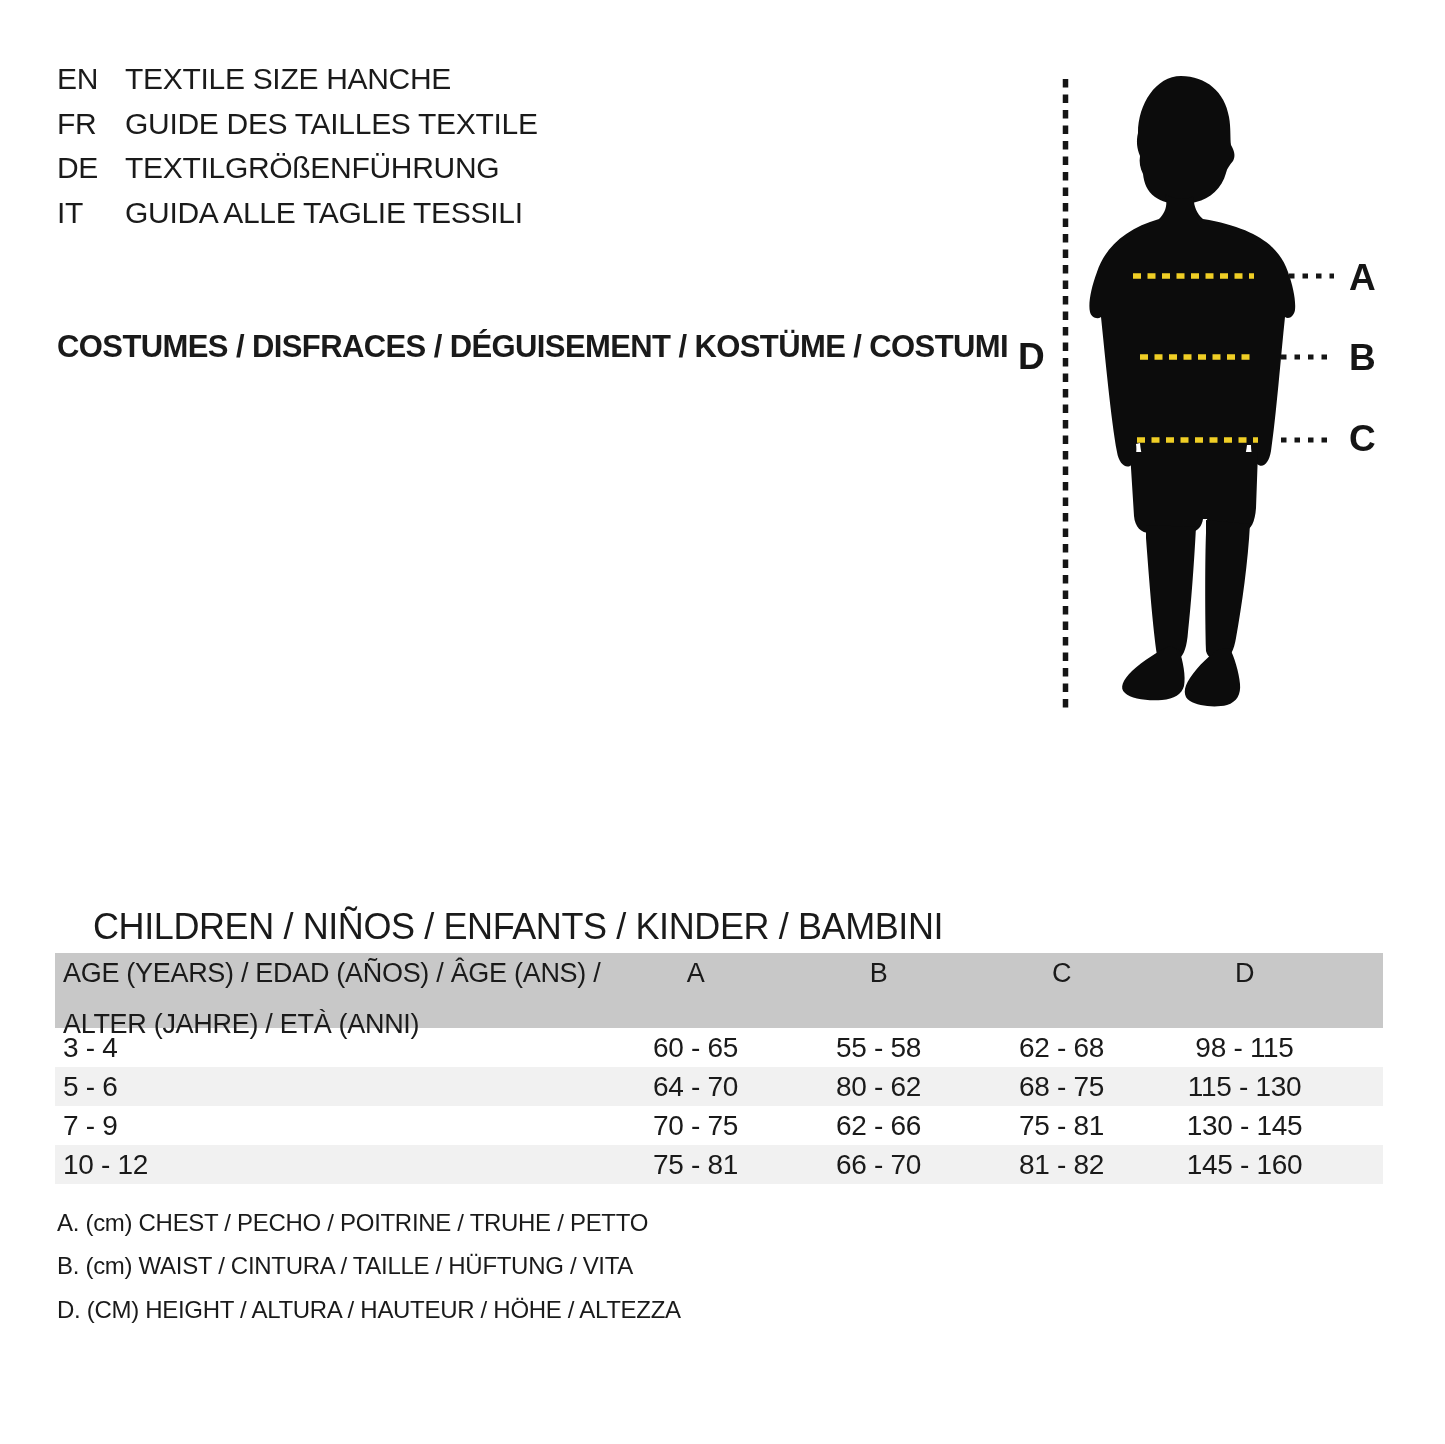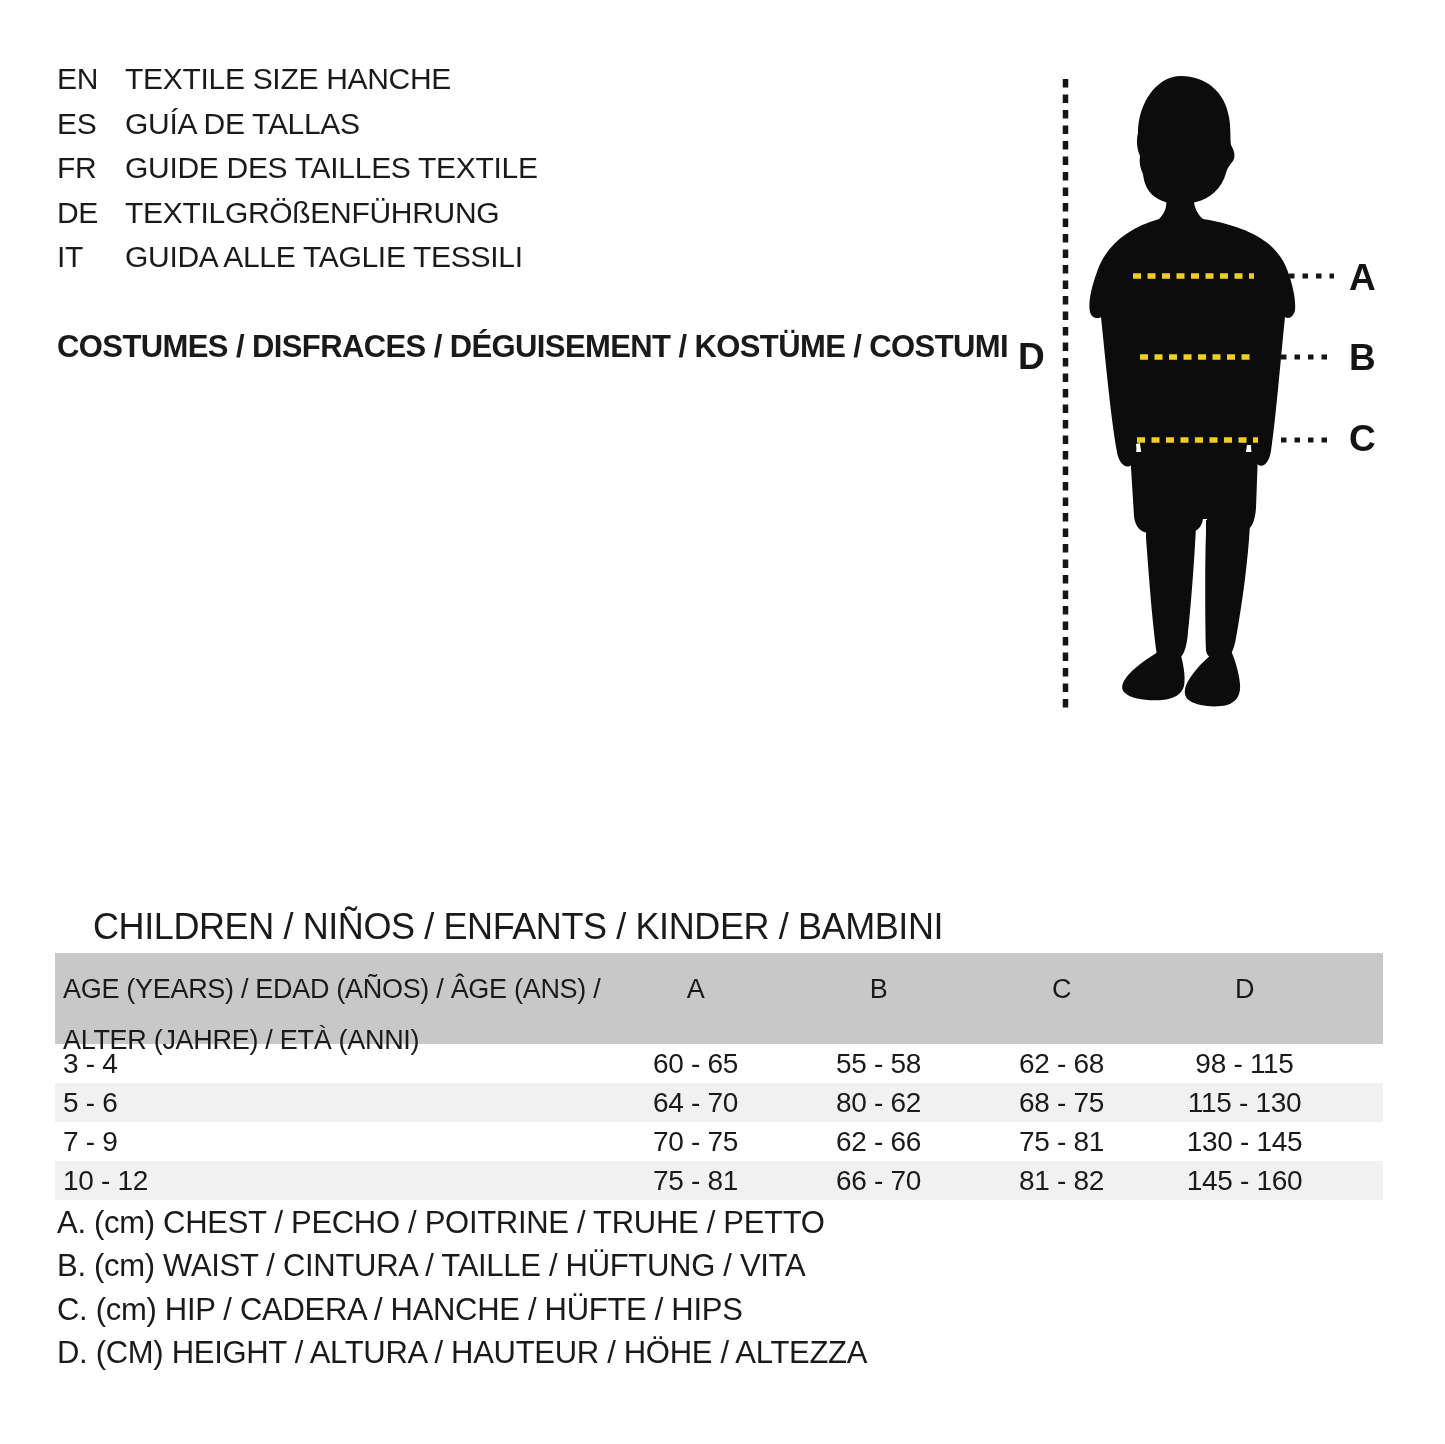--- a/index.html
+++ b/index.html
@@ -27,53 +27,49 @@
 
   
   .children-title{left:57px;top:906px;font-size:36px;font-weight:500;letter-spacing:-0.4px;white-space:nowrap;margin-left:36px;}
 
   .size-table{left:55px;top:953px;width:1328px;}
   .size-table-header{
     background:#c8c8c8;
     display:grid;
     grid-template-columns:549px 183px 183px 183px 183px;
     grid-template-rows:37px 33px;
-    padding-top:18px;padding-bottom:3px;
+    padding-top:2px;padding-bottom:3px;
     font-size:27px;font-weight:500;letter-spacing:-0.3px;
   }
   .hcell{display:flex;align-items:center;white-space:nowrap;}
   .hcell.age{padding-left:8px;grid-column:1;}
   .hcell.col{justify-content:center;}
   .trow{
     display:grid;
     grid-template-columns:549px 183px 183px 183px 183px;
     height:39px;
     align-items:center;
     font-size:28px;letter-spacing:-0.3px;
   }
   .trow:nth-child(even){background:#f1f1f1;}
   .tcell{white-space:nowrap;}
   .tcell.age{padding-left:8px;}
   .tcell.val{text-align:center;}
 
   
-  .legend-block{left:57px;top:1201px;font-size:31px;letter-spacing:-0.3px;}
+  .legend-block{left:57px;top:1201px;font-size:24px;letter-spacing:-0.3px;}
   .legend-line{height:43.5px;display:flex;align-items:center;white-space:nowrap;}
 </style>
 </head>
 <body>
 
 <div class="abs lang-block">
   <div class="lang-row">
     <span class="lang-code">EN</span>
     <span class="lang-label">TEXTILE SIZE HANCHE</span>
-  </div>
-  <div class="lang-row">
-    <span class="lang-code">ES</span>
-    <span class="lang-label">GUÍA DE TALLAS</span>
   </div>
   <div class="lang-row">
     <span class="lang-code">FR</span>
     <span class="lang-label">GUIDE DES TAILLES TEXTILE</span>
   </div>
   <div class="lang-row">
     <span class="lang-code">DE</span>
     <span class="lang-label">TEXTILGRÖßENFÜHRUNG</span>
   </div>
   <div class="lang-row">
@@ -183,15 +179,14 @@
       <div class="tcell val">66 - 70</div>
       <div class="tcell val">81 - 82</div>
       <div class="tcell val">145 - 160</div>
     </div>
   </div>
 </div>
 
 <div class="abs legend-block">
   <div class="legend-line">A. (cm) CHEST / PECHO / POITRINE / TRUHE / PETTO</div>
   <div class="legend-line">B. (cm) WAIST / CINTURA / TAILLE / HÜFTUNG / VITA</div>
-  <div class="legend-line">C. (cm) HIP / CADERA / HANCHE / HÜFTE / HIPS</div>
   <div class="legend-line">D. (CM) HEIGHT / ALTURA / HAUTEUR / HÖHE / ALTEZZA</div>
 </div>
 
 </body></html>

